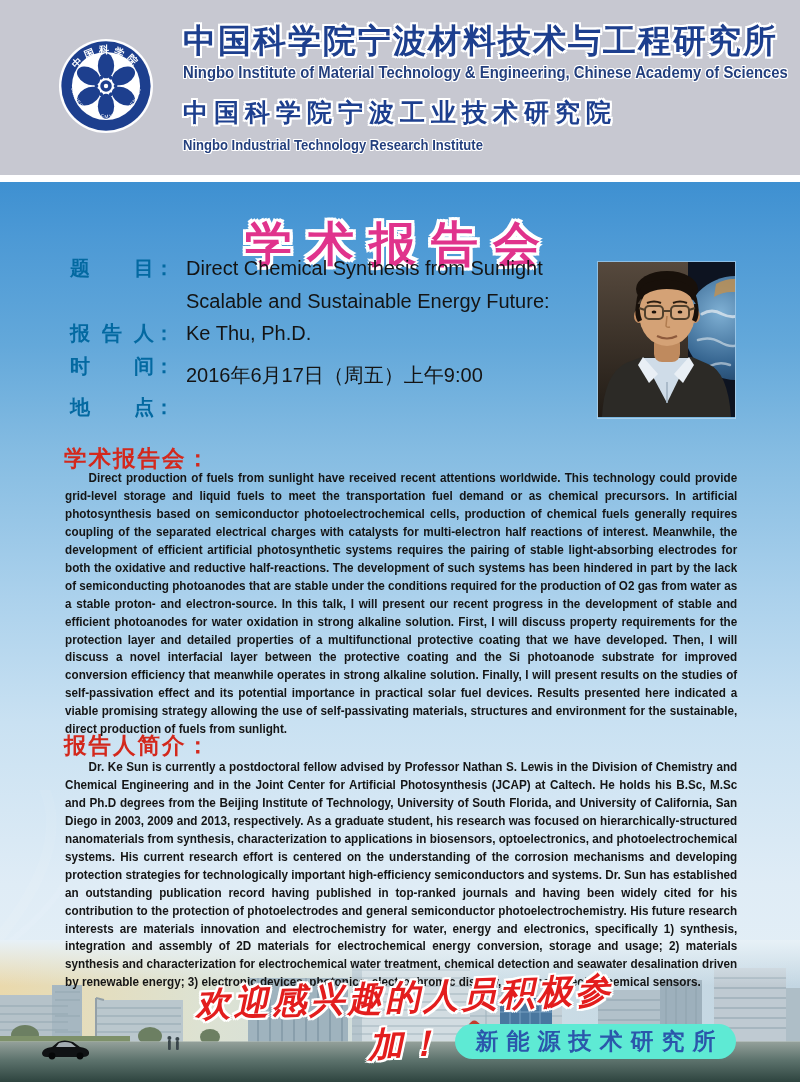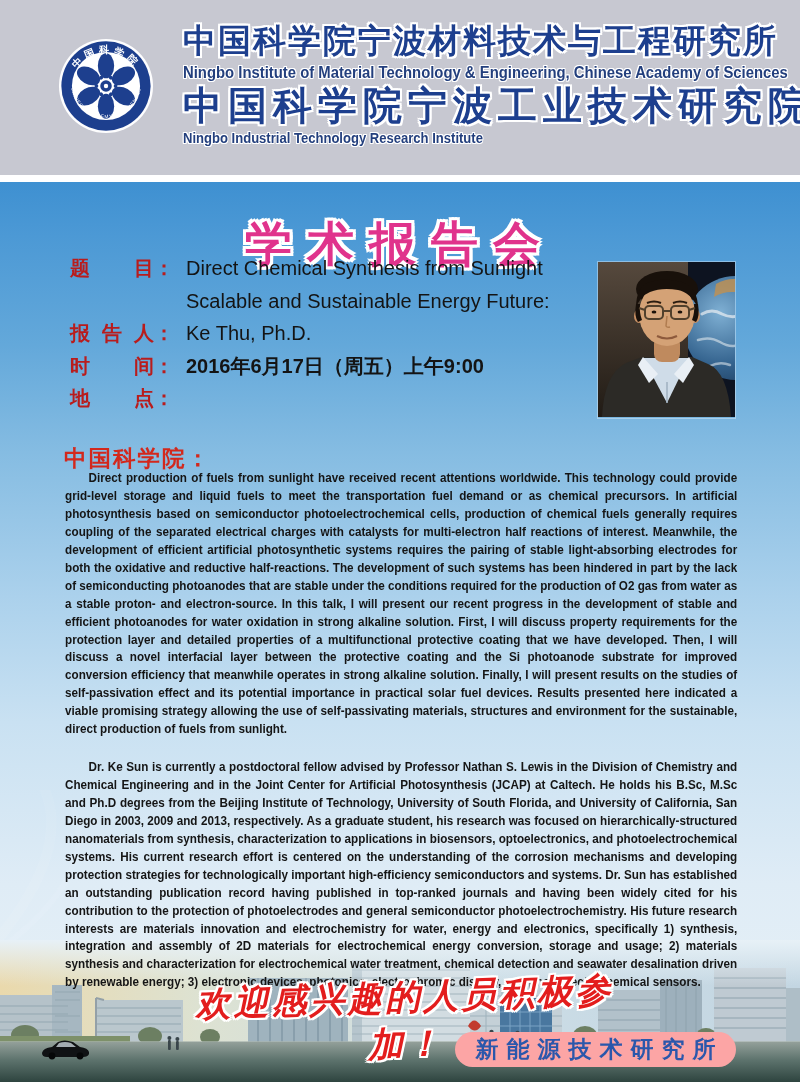--- a/index.html
+++ b/index.html
@@ -10,66 +10,66 @@
   .masthead{position:absolute;left:0;top:0;width:800px;height:175px;background:#c7c8d1;}
   .logo{position:absolute;left:58px;top:38px;width:96px;height:96px;}
   .mast-text{position:absolute;left:183px;top:20px;width:610px;}
   .outline-w2{text-shadow:-2px -2px 0 #fff,2px -2px 0 #fff,-2px 2px 0 #fff,2px 2px 0 #fff,
               -2px 0 0 #fff,2px 0 0 #fff,0 -2px 0 #fff,0 2px 0 #fff;}
   .outline-w1{text-shadow:-1px -1px 0 #fff,1px -1px 0 #fff,-1px 1px 0 #fff,1px 1px 0 #fff,
               -1px 0 0 #fff,1px 0 0 #fff,0 -1px 0 #fff,0 1px 0 #fff;}
   .zh-org{font-family:"Liberation Serif",serif;font-weight:bold;color:#1d3f8e;
           white-space:nowrap;}
   .zh1{font-size:33px;line-height:42px;letter-spacing:2px;}
-  .zh2{font-size:39px;line-height:44px;letter-spacing:6px;margin-top:1px;}
+  .zh2{font-size:25px;line-height:44px;letter-spacing:6px;margin-top:8px;}
   .en-org{font-weight:bold;color:#233f7d;white-space:nowrap;transform-origin:0 50%;}
   .en1{font-size:16.5px;line-height:21px;transform:scaleX(0.9);}
   .en2{font-size:14.5px;line-height:20px;transform:scaleX(0.9);}
 
   .white-strip{position:absolute;left:0;top:175px;width:800px;height:7px;background:#ffffff;}
 
   
   .body-bg{position:absolute;left:0;top:182px;width:800px;height:900px;
     background:linear-gradient(180deg,#3e90d1 0%,#4c99d5 6%,#63a8da 18%,#85bce2 30%,
                #abd1ec 46%,#c9e1f2 60%,#dfecf6 78%,#e9f2f7 100%);}
 
   .event-title{position:absolute;left:0;top:185px;width:800px;text-align:center;
     font-family:"Liberation Serif",serif;font-weight:bold;font-size:47px;line-height:56px;
     letter-spacing:15px;color:#e0338c;
     text-shadow:-3px -3px 0 #fff,3px -3px 0 #fff,-3px 3px 0 #fff,3px 3px 0 #fff,
                 -3px 0 0 #fff,3px 0 0 #fff,0 -3px 0 #fff,0 3px 0 #fff;}
 
   
   .details{position:absolute;left:70px;top:252px;width:525px;font-size:20px;}
   .drow{display:flex;align-items:flex-start;line-height:32.5px;}
-  .dlabel{color:#b91c1c;font-weight:bold;flex:0 0 auto;display:flex;}
+  .dlabel{color:#0369a1;font-weight:bold;flex:0 0 auto;display:flex;}
   .dlabel-chars{display:inline-block;width:84px;text-align:justify;text-align-last:justify;}
   .dcolon{display:inline-block;margin-right:12px;}
   .dvalue{color:#141414;}
-  .dvalue.cjk{font-weight:bold;}
+  .dvalue.cjk{font-weight:normal;margin-top:9px;}
 
   .photo{position:absolute;left:598px;top:262px;width:137px;height:156px;
          box-shadow:0 0 0 1px rgba(255,255,255,0.35);}
 
   
   .sec-heading{position:absolute;left:64px;font-family:"Liberation Serif",serif;
     font-weight:bold;font-size:22.5px;letter-spacing:2px;color:#d3281c;}
   .para{position:absolute;left:65px;width:770px;transform:scaleX(0.873);transform-origin:0 0;
     font-weight:bold;font-size:13.4px;line-height:17.9px;color:#151515;
     text-align:justify;text-indent:27px;z-index:2;}
 
   
   .campus{position:absolute;left:0;top:940px;width:800px;height:142px;z-index:1;}
   .watermark{position:absolute;left:0;top:790px;width:260px;height:180px;z-index:0;opacity:.35;}
   .welcome{position:absolute;left:170px;top:974px;width:470px;text-align:center;z-index:3;
     font-family:"Liberation Serif",serif;font-style:italic;font-weight:bold;
     font-size:35px;letter-spacing:3px;color:#e31d1d;transform:rotate(-2deg);}
   .dept-pill{position:absolute;left:455px;top:1024px;width:281px;height:35px;z-index:4;
-    border-radius:18px;background:#fca5a5;display:flex;align-items:center;justify-content:center;
-    font-weight:bold;font-size:23px;letter-spacing:8px;color:#2b57ab;text-indent:8px;margin-top:8px;}
+    border-radius:18px;background:#5eead4;display:flex;align-items:center;justify-content:center;
+    font-weight:bold;font-size:23px;letter-spacing:8px;color:#2b57ab;text-indent:8px;}
 </style>
 </head>
 <body>
 
 <div class="poster">
 
   <header class="masthead">
     <svg class="logo" viewBox="0 0 100 100">
       <circle cx="50" cy="50" r="49" fill="#fdfdfe"></circle>
       <circle cx="50" cy="50" r="46.5" fill="#1d3f8e"></circle>
@@ -200,23 +200,24 @@
       </g>
       <path d="M49 41 Q56 38 63 41" stroke="#2a1c10" stroke-width="2" fill="none"></path>
       <path d="M75 41 Q82 38 89 41" stroke="#2a1c10" stroke-width="2" fill="none"></path>
       <ellipse cx="56" cy="50" rx="2.4" ry="1.5" fill="#1c120a"></ellipse>
       <ellipse cx="82" cy="50" rx="2.4" ry="1.5" fill="#1c120a"></ellipse>
       <path d="M69 54 L68 64 Q69 66 72 65" stroke="#b07c50" stroke-width="1.5" fill="none"></path>
       <path d="M59 74 Q69 79 79 74" stroke="#8d5a3c" stroke-width="2" fill="none"></path>
     </svg>
   </div>
 
-  <h2 class="sec-heading" style="top:424px">中国科学院：</h2>
+  <h2 class="sec-heading" style="top:424px">学术报告会：</h2>
   <p class="para" style="top:456px">Direct production of fuels from sunlight have received recent attentions worldwide. This technology could provide grid-level storage and liquid fuels to meet the transportation fuel demand or as chemical precursors. In artificial photosynthesis based on semiconductor photoelectrochemical cells, production of chemical fuels generally requires coupling of the separated electrical charges with catalysts for multi-electron half reactions of interest. Meanwhile, the development of efficient artificial photosynthetic systems requires the pairing of stable light-absorbing electrodes for both the oxidative and reductive half-reactions. The development of such systems has been hindered in part by the lack of semiconducting photoanodes that are stable under the conditions required for the production of O2 gas from water as a stable proton- and electron-source. In this talk, I will present our recent progress in the development of stable and efficient photoanodes for water oxidation in strong alkaline solution. First, I will discuss property requirements for the protection layer and detailed properties of a multifunctional protective coating that we have developed. Then, I will discuss a novel interfacial layer between the protective coating and the Si photoanode substrate for improved conversion efficiency that meanwhile operates in strong alkaline solution. Finally, I will present results on the studies of self-passivation effect and its potential importance in practical solar fuel devices. Results presented here indicated a viable promising strategy allowing the use of self-passivating materials, structures and environment for the sustainable, direct production of fuels from sunlight.</p>
 
+  <h2 class="sec-heading" style="top:711px">报告人简介：</h2>
   <p class="para" style="top:745px">Dr. Ke Sun is currently a postdoctoral fellow advised by Professor Nathan S. Lewis in the Division of Chemistry and Chemical Engineering and in the Joint Center for Artificial Photosynthesis (JCAP) at Caltech. He holds his B.Sc, M.Sc and Ph.D degrees from the Beijing Institute of Technology, University of South Florida, and University of California, San Diego in 2003, 2009 and 2013, respectively. As a graduate student, his research was focused on hierarchically-structured nanomaterials from synthesis, characterization to applications in biosensors, optoelectronics, and photoelectrochemical systems. His current research effort is centered on the understanding of the corrosion mechanisms and developing protection strategies for technologically important high-efficiency semiconductors and systems. Dr. Sun has established an outstanding publication record having published in top-ranked journals and having been widely cited for his contribution to the protection of photoelectrodes and general semiconductor photoelectrochemistry. His future research interests are materials innovation and electrochemistry for water, energy and electronics, specifically 1) synthesis, integration and assembly of 2D materials for electrochemical energy conversion, storage and usage; 2) materials synthesis and characterization for electrochemical water treatment, chemical detection and seawater desalination driven by renewable energy; 3) electronic devices, photonics, electrochromic display, and photoelectrochemical sensors.</p>
 
   <svg class="campus" viewBox="0 0 800 142" preserveAspectRatio="none">
     <defs>
       <linearGradient id="skyG" x1="0" y1="0" x2="1" y2="0">
         <stop offset="0" stop-color="#ead9ac"></stop>
           <stop offset="0.25" stop-color="#dde2d2"></stop>
         <stop offset="0.6" stop-color="#ccdde6"></stop>
           <stop offset="1" stop-color="#c3d6e2"></stop>
       </linearGradient>

